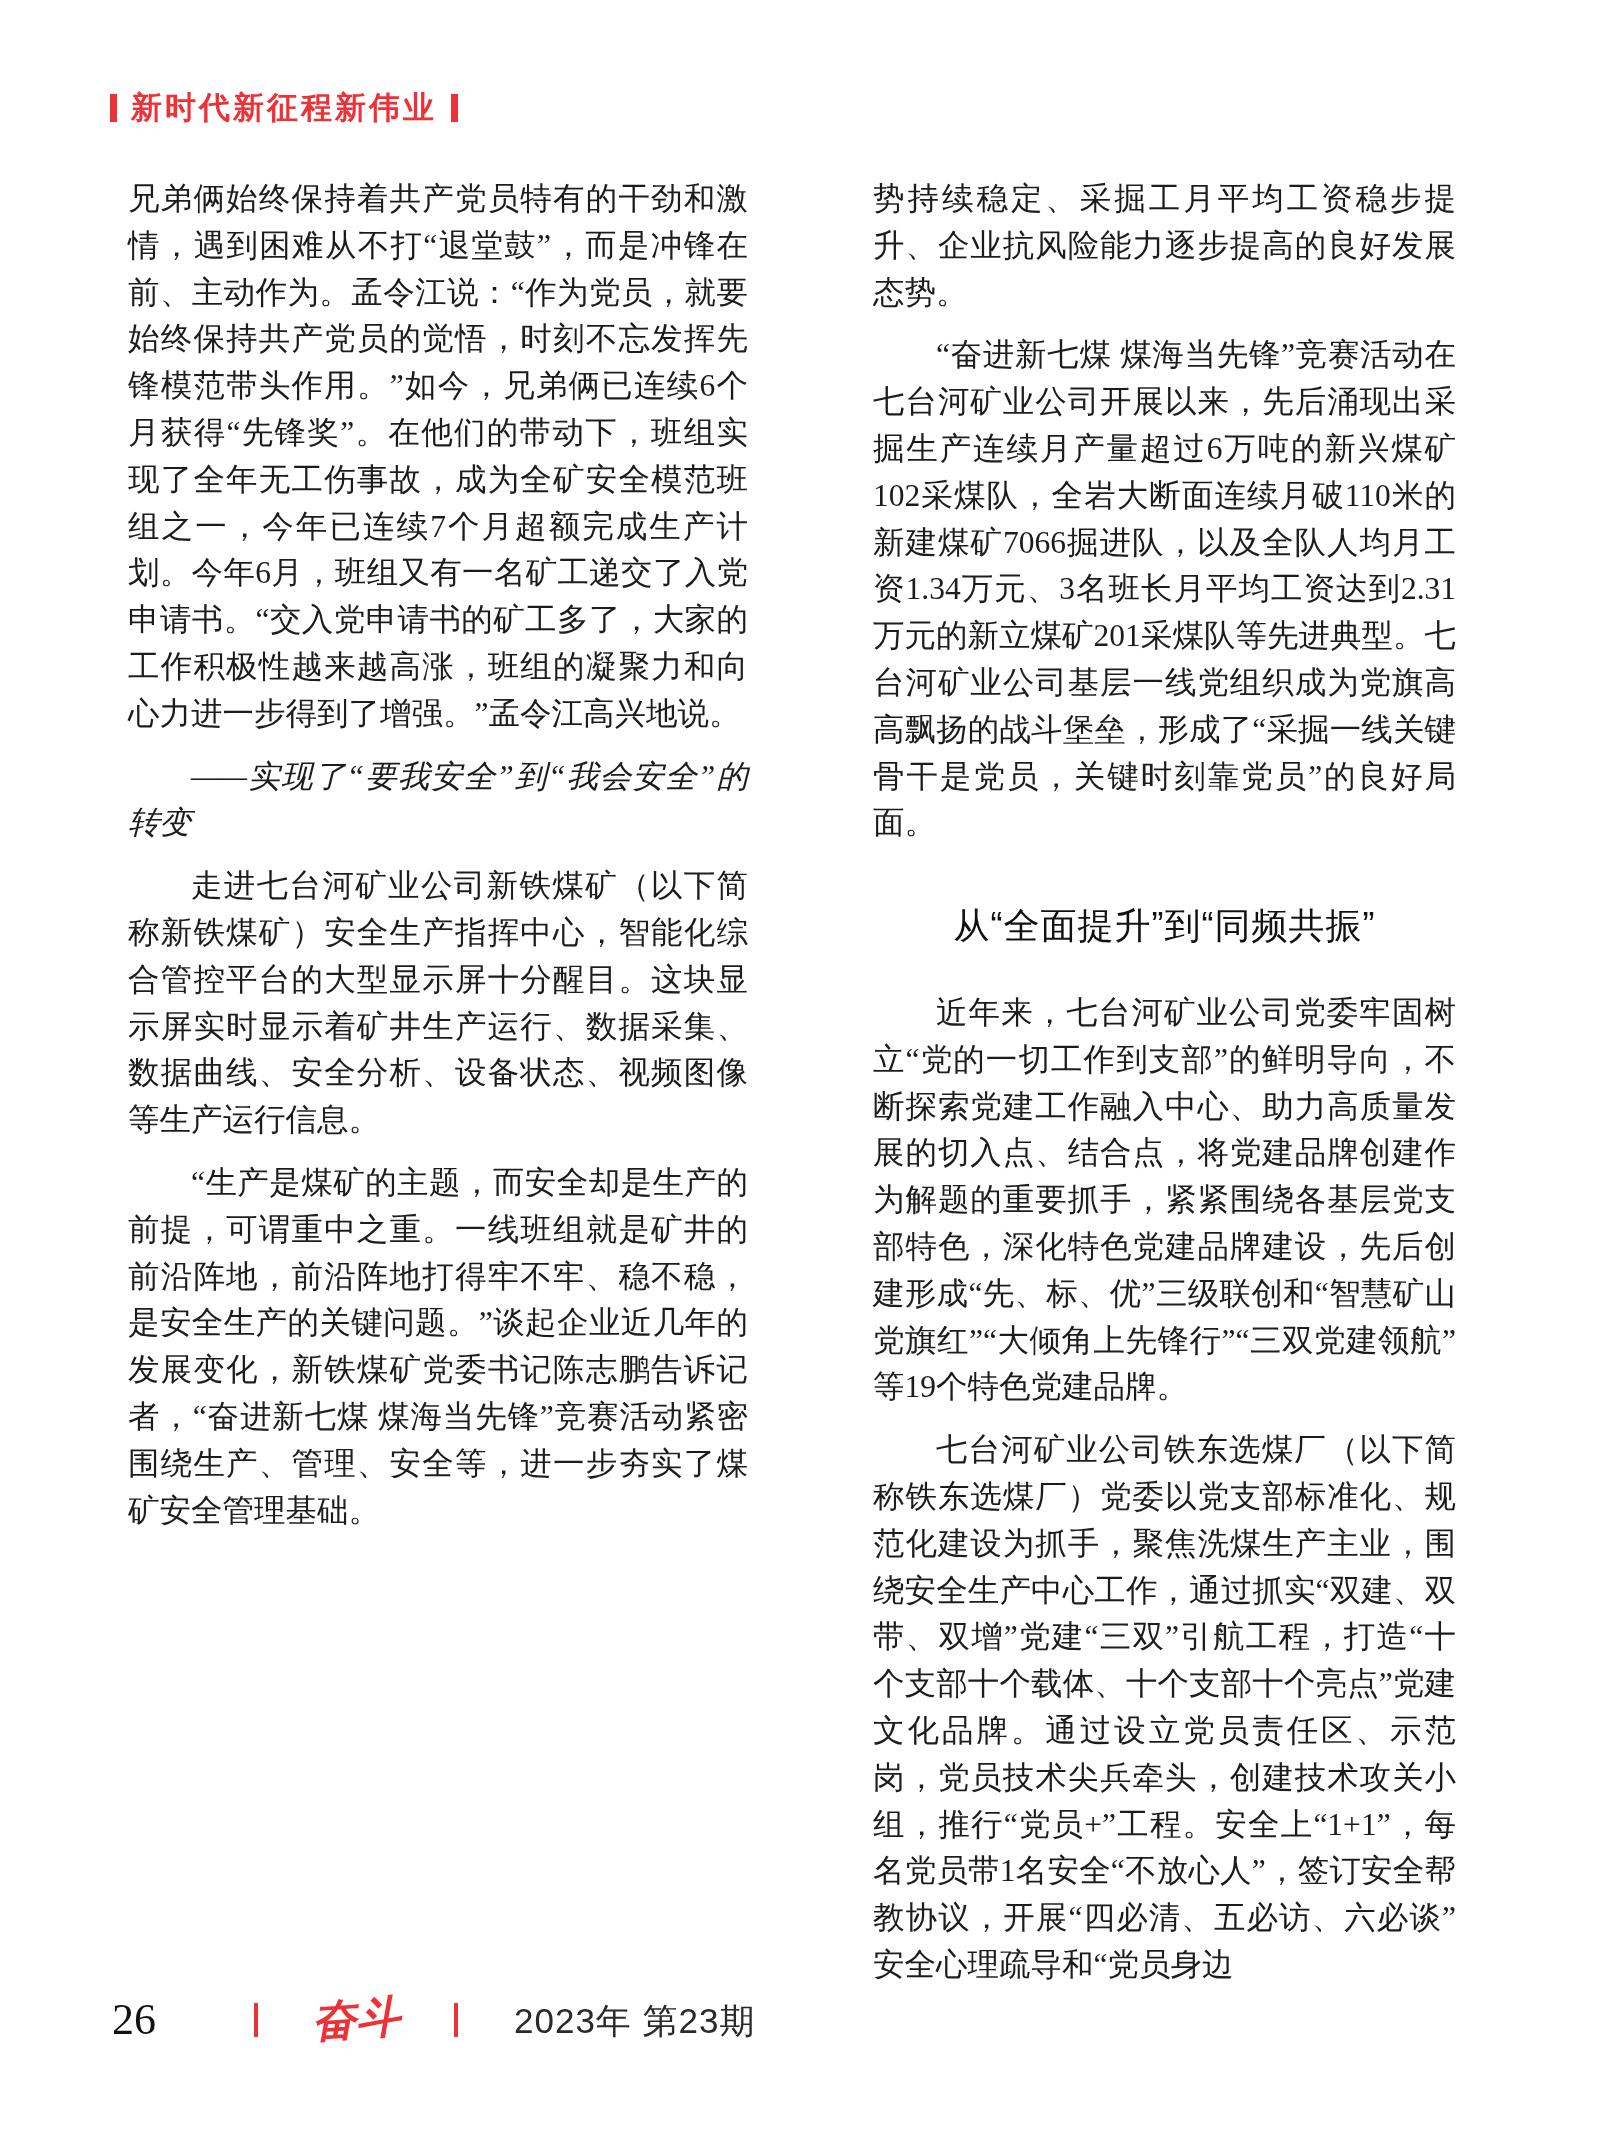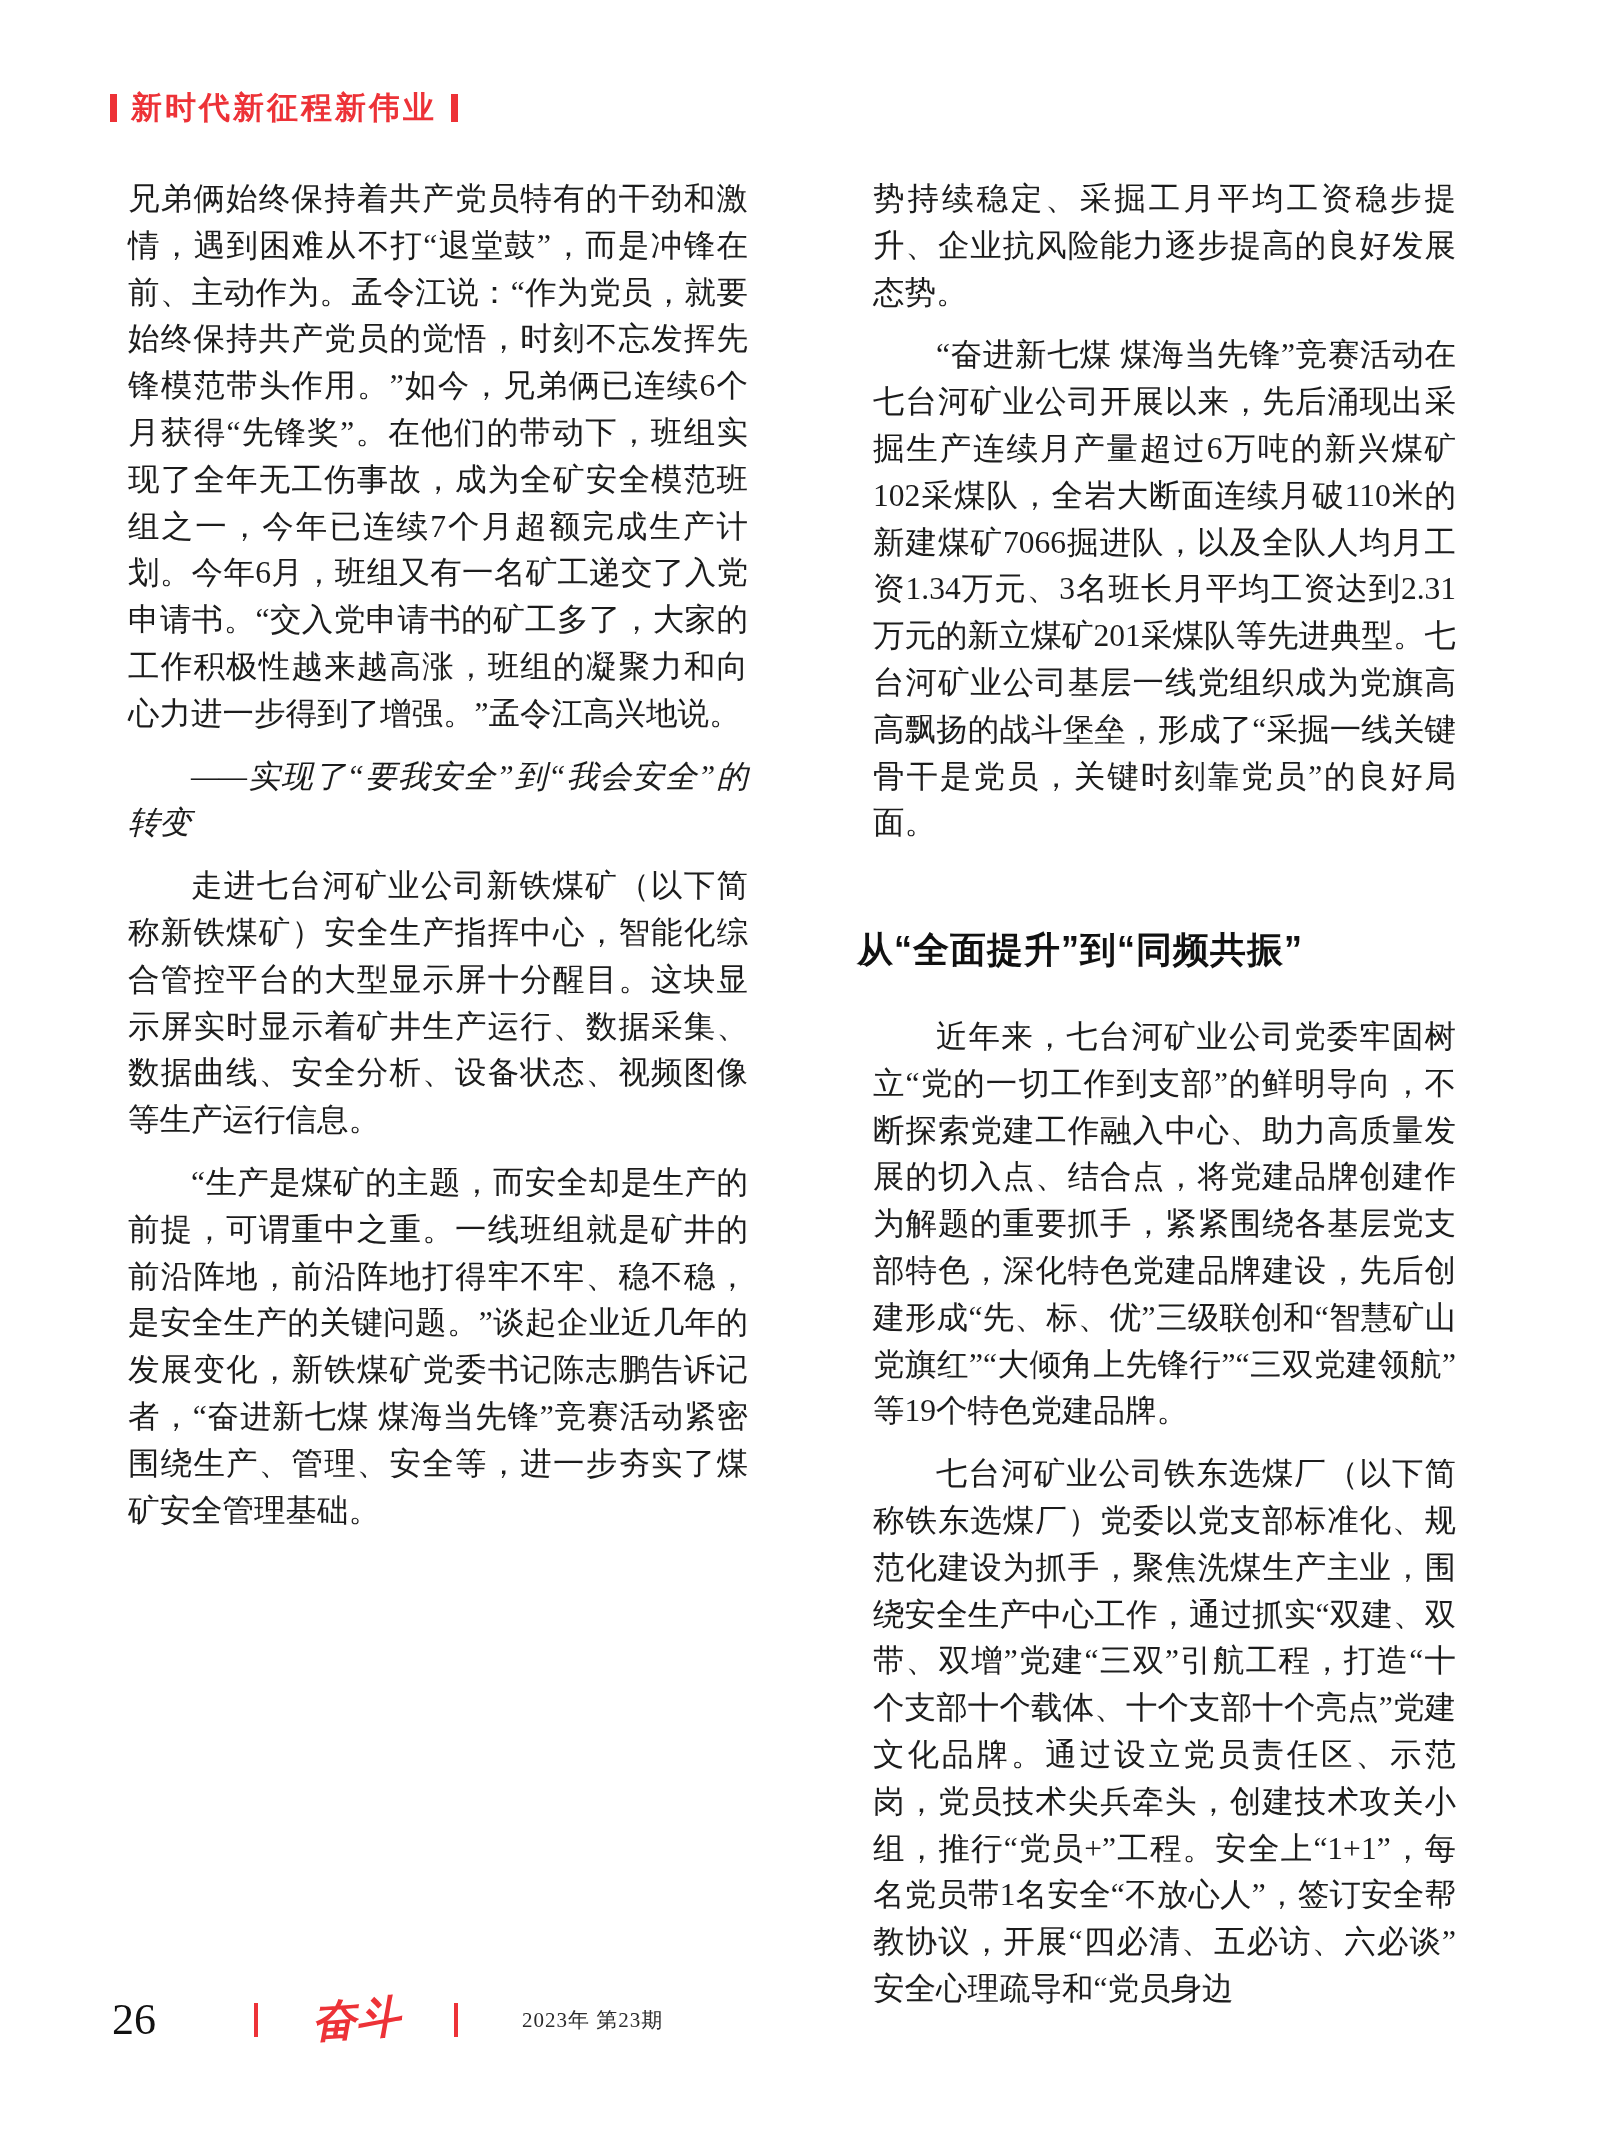--- a/index.html
+++ b/index.html
@@ -29,23 +29,23 @@
     text-align:justify;
     color:#1c1c1c;
   }
   .col p{margin:16px;text-indent:2em;}
   .col p.no-indent{text-indent:0;}
   .col p.lede{font-style:italic;}
   .col-left{left:112px;width:652px;}
   .col-right{left:857px;width:615px;}
   .col-heading{
     font-family:"Liberation Sans","DejaVu Sans",sans-serif;
-    font-weight:bold;font-size:36px;color:#111;
-    text-align:left;letter-spacing:1px;
-    margin:80px 0 40px 0;
+    font-weight:normal;font-size:36px;color:#111;
+    text-align:center;letter-spacing:1px;
+    margin:56px 0 40px 0;
   }
   
   .page-footer{
     position:absolute;left:112px;top:1998px;
     display:flex;align-items:center;
     line-height:1;
     gap:40px;
   }
   .page-num{
     font-family:"Liberation Serif","DejaVu Serif",serif;
@@ -55,22 +55,22 @@
   .fbar.first{margin-left:58px;}
   .logo{
     color:#ed3237;
     font-style:italic;font-weight:bold;
     font-size:44px;
     margin:0 14px;
     transform:rotate(-4deg);
     font-family:"Liberation Serif","DejaVu Serif",serif;
   }
   .issue{
-    font-size:21px;color:#2a2a2a;margin-left:24px;
-    font-family:Liberation Serif, serif;
+    font-size:35px;color:#2a2a2a;margin-left:16px;
+    font-family:Liberation Sans, sans-serif;
     letter-spacing:1px;
   }
 </style>
 </head>
 <body>
 
 <div class="page">
 
   <header class="page-header">
     <span class="hbar"></span>

